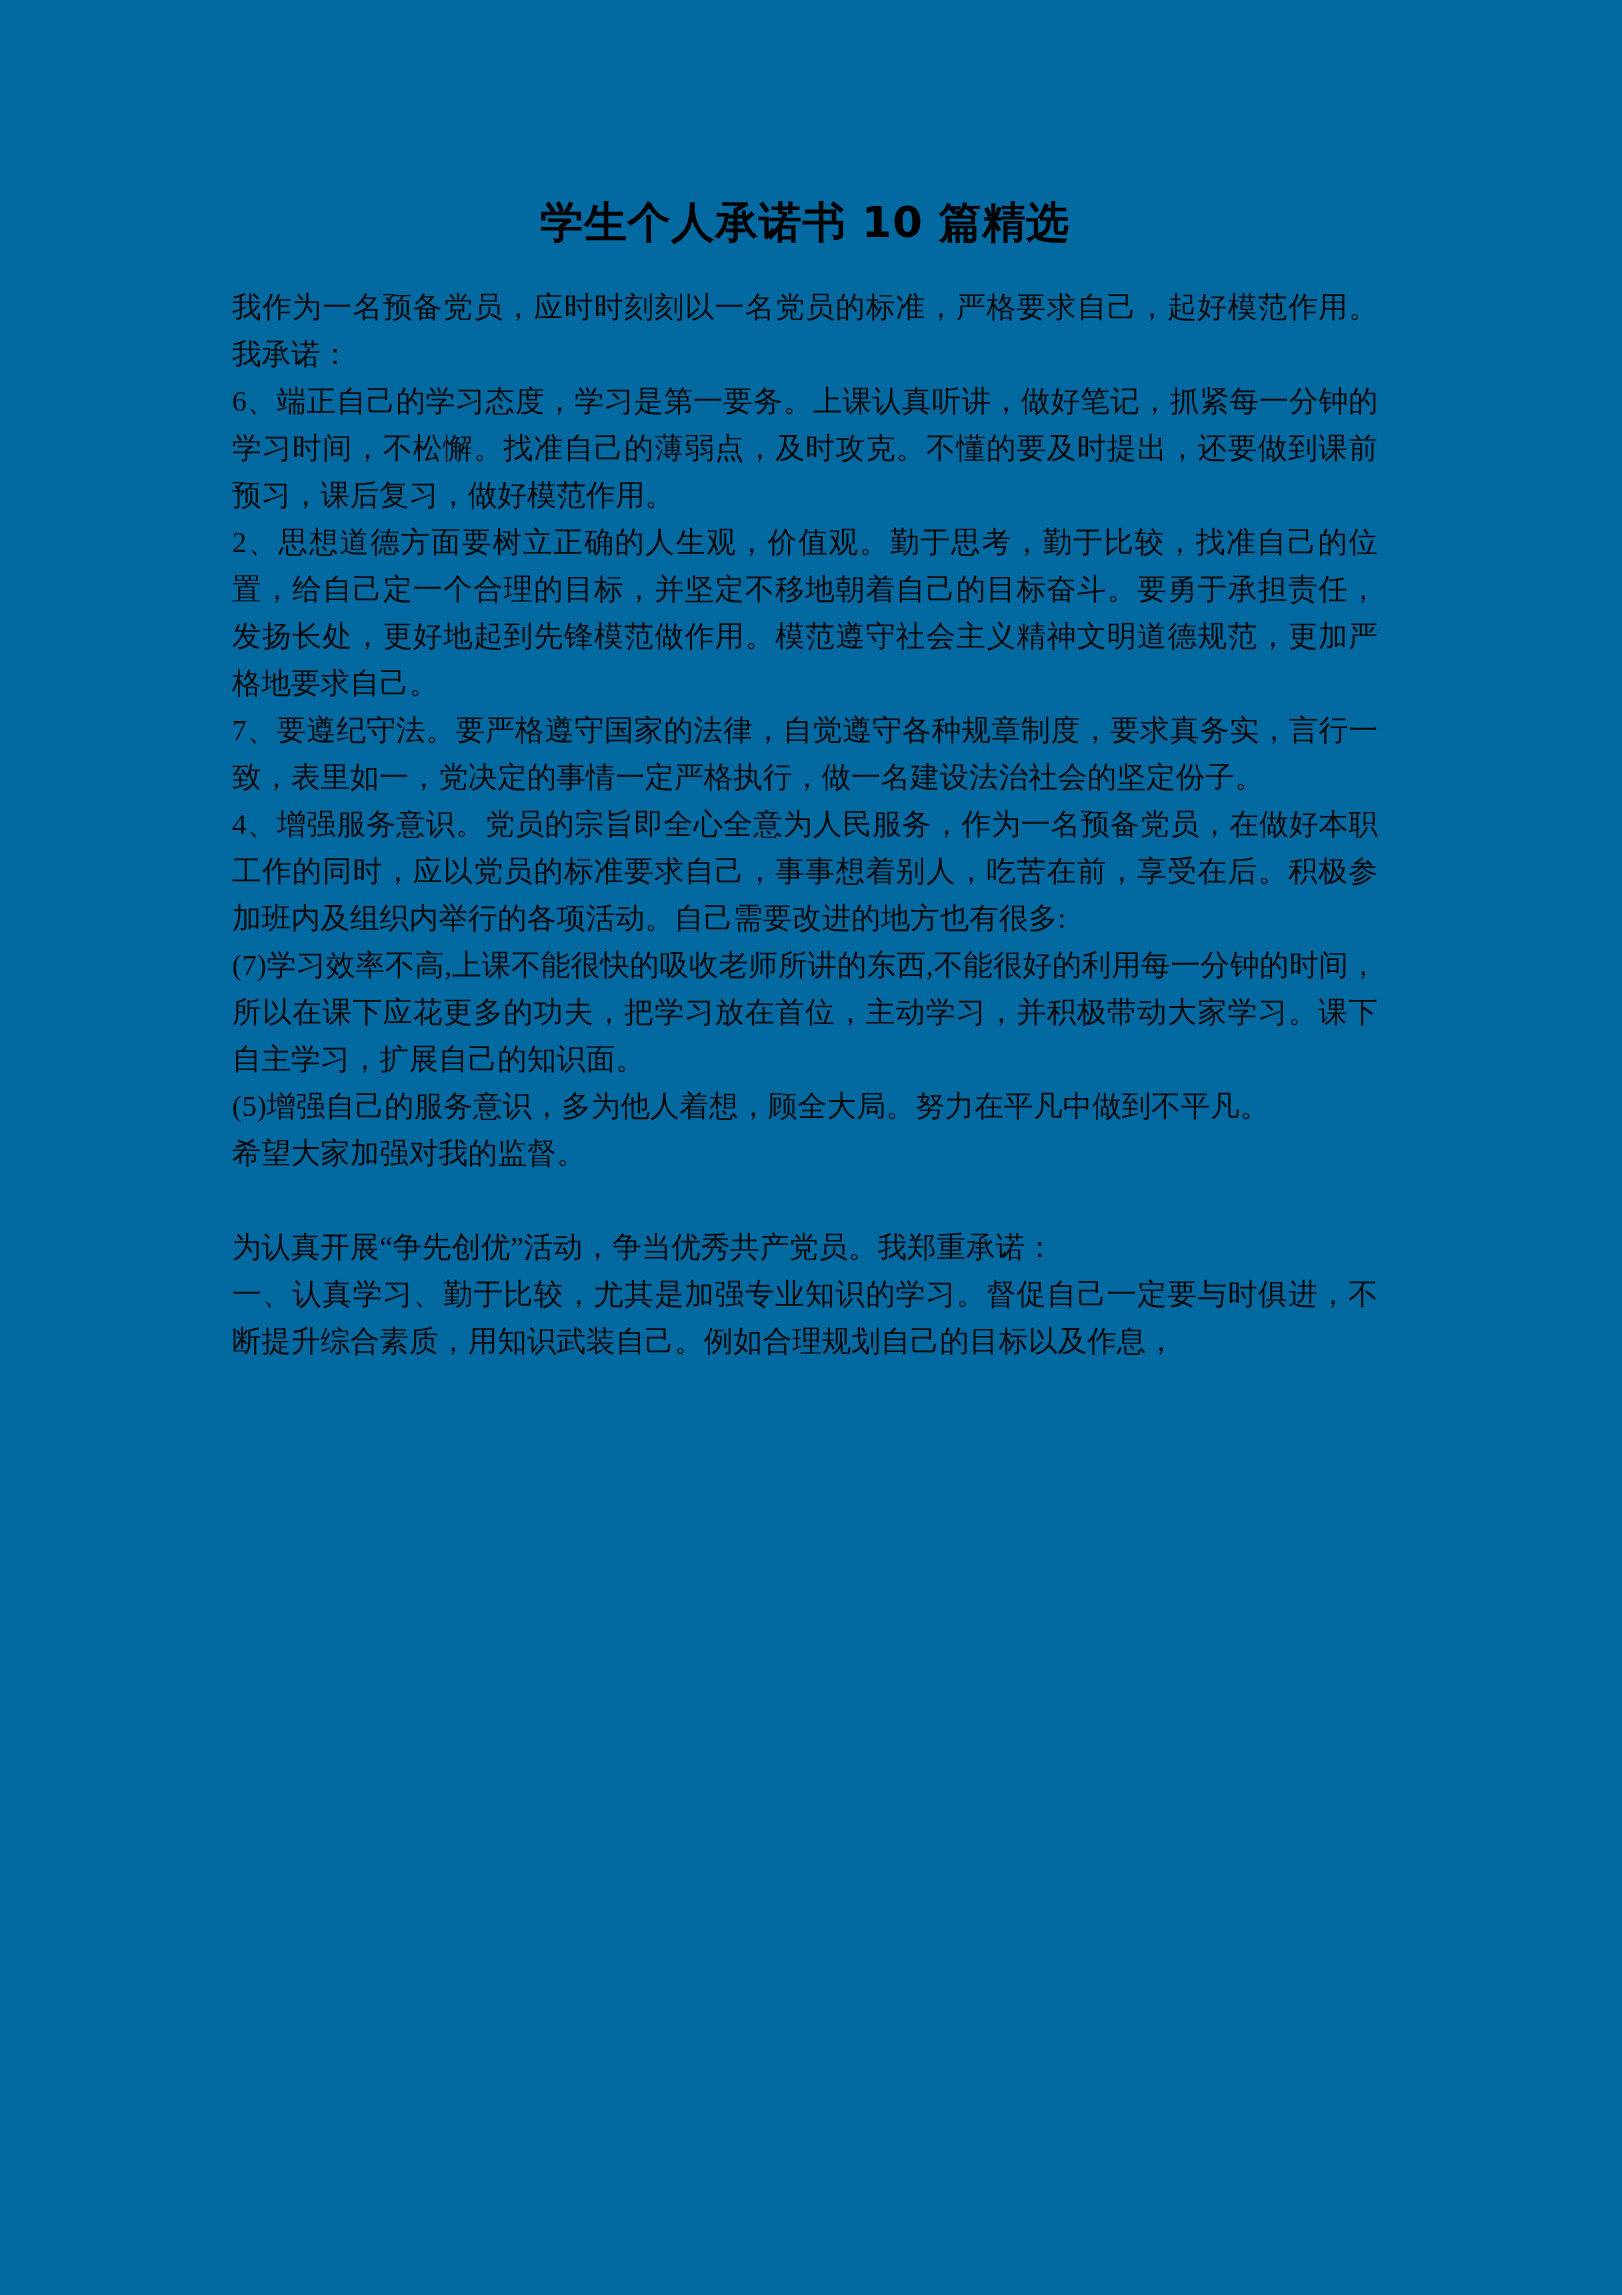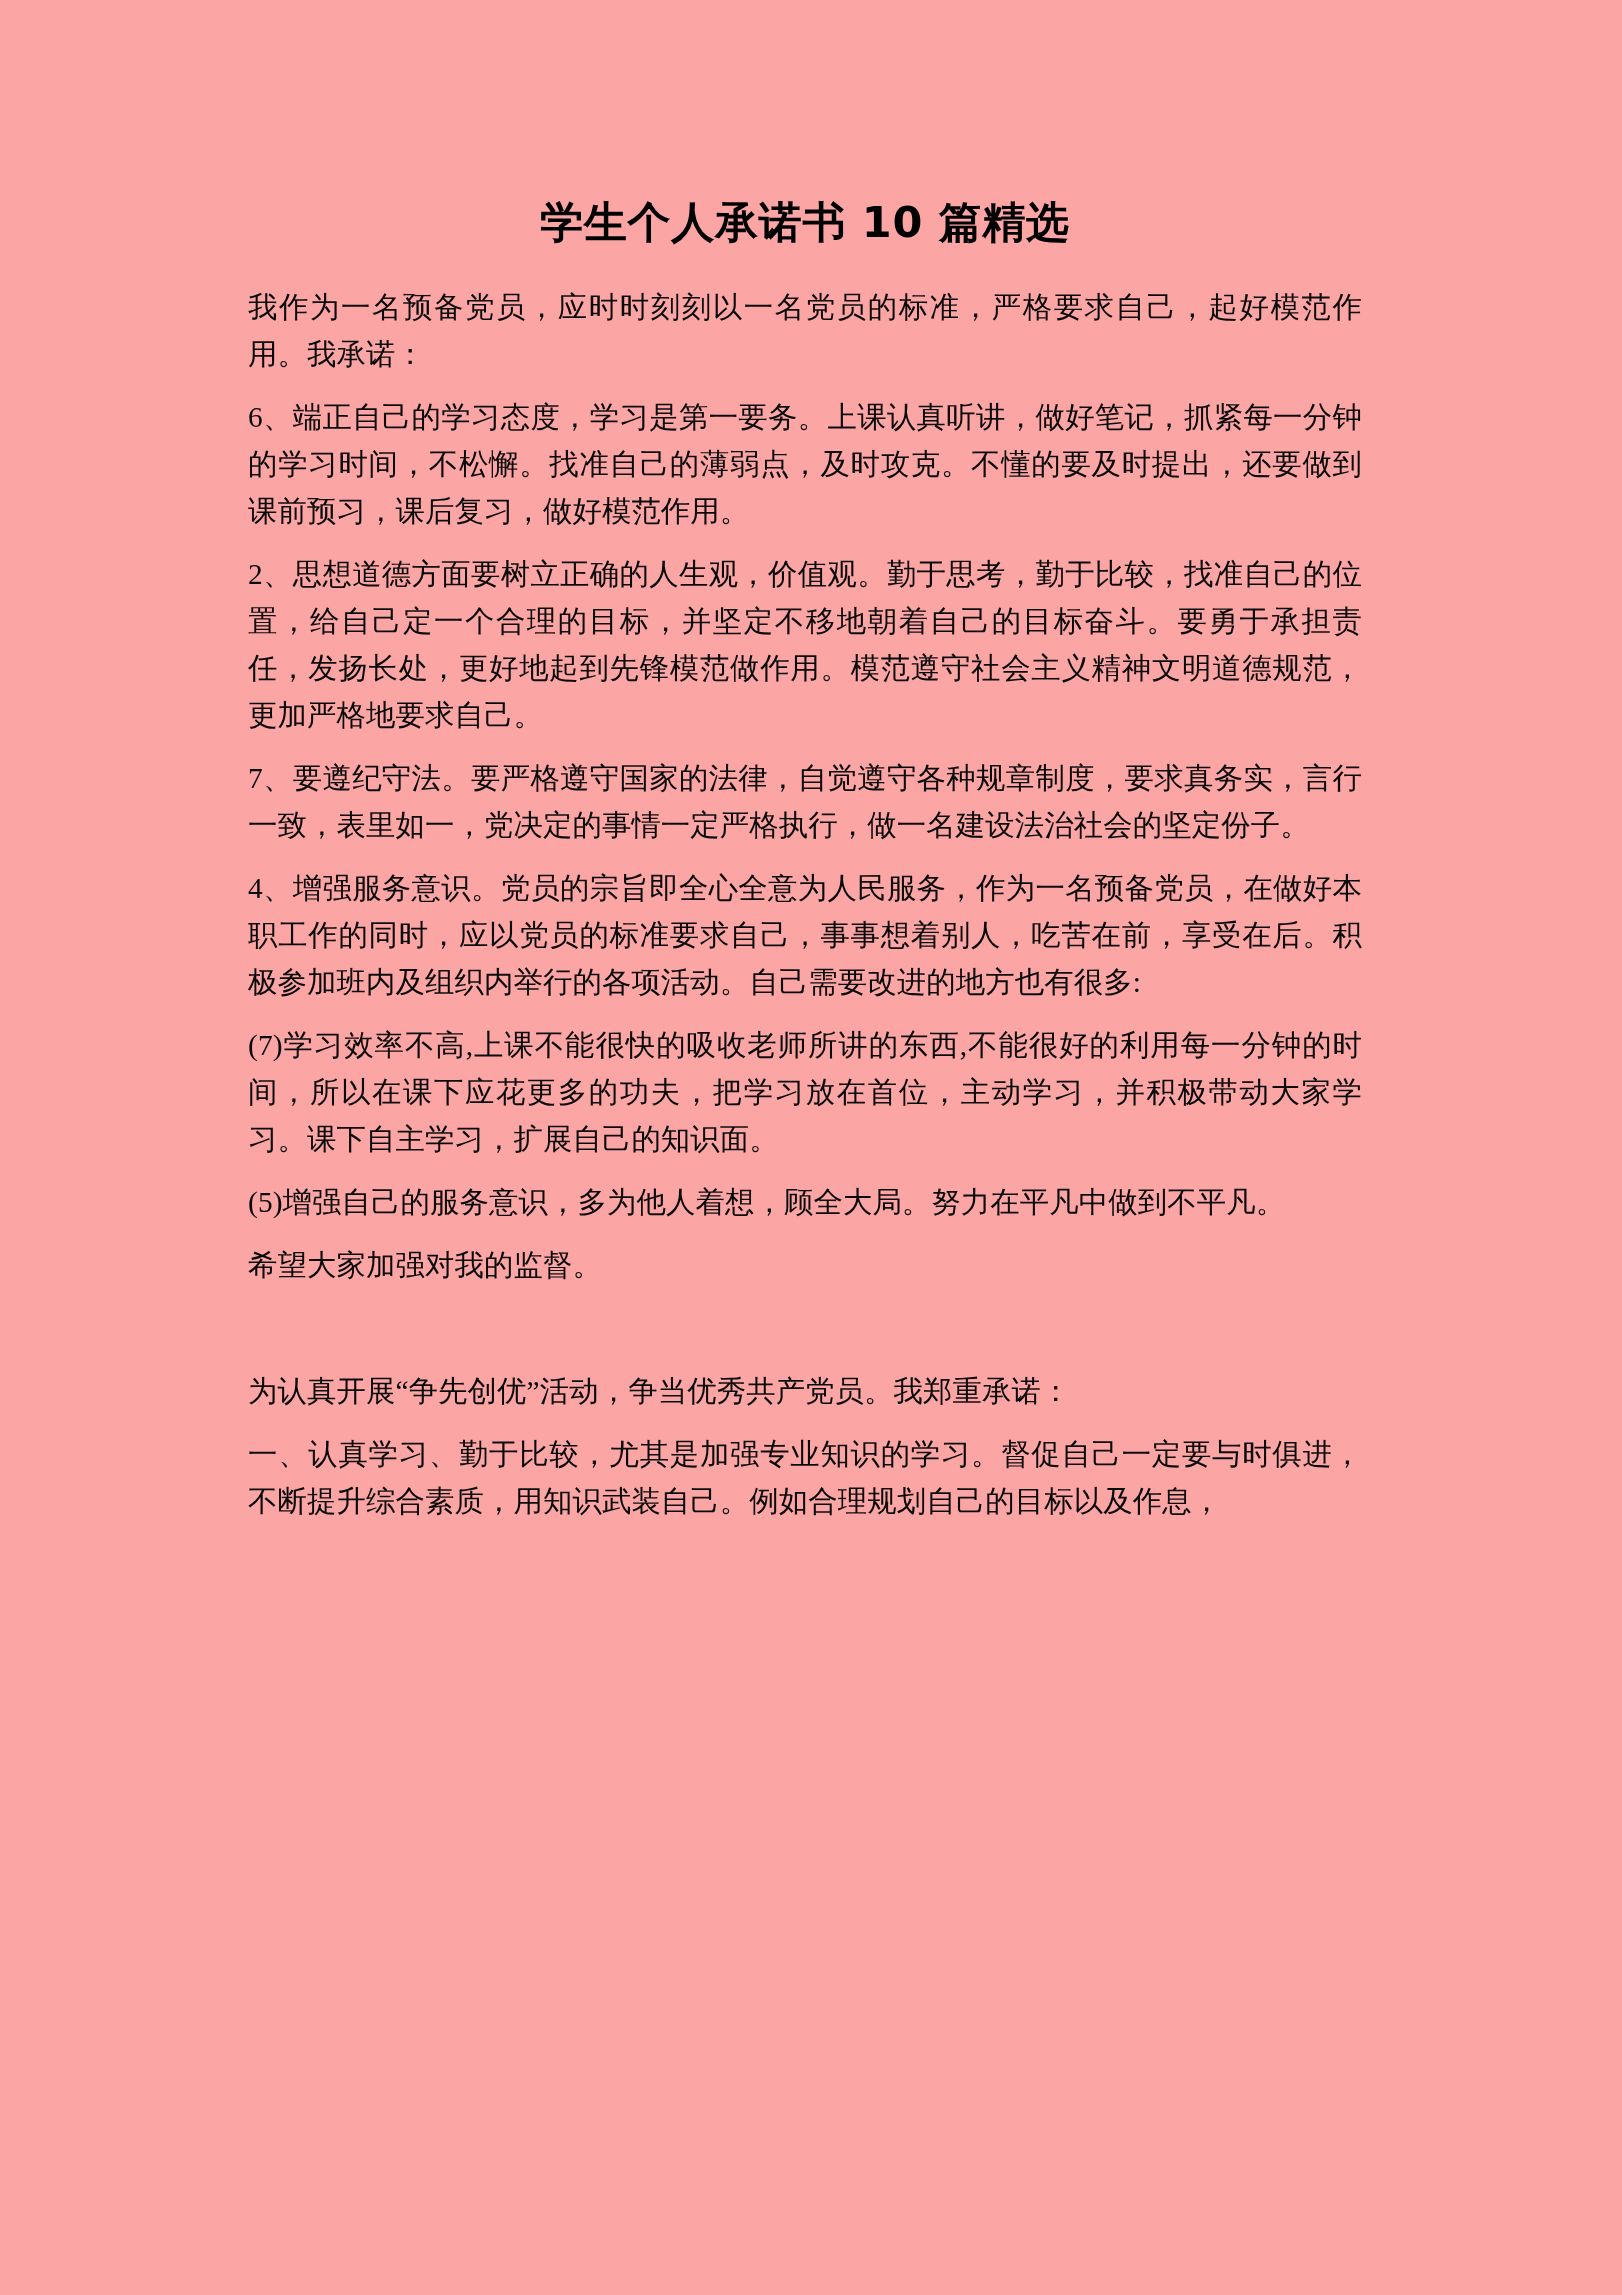--- a/index.html
+++ b/index.html
@@ -13,21 +13,21 @@
     overflow: hidden;
     font-family: "Liberation Serif", "DejaVu Serif", serif;
     color: #050505;
     -webkit-font-smoothing: antialiased;
   }
 
   .page {
     position: relative;
     width: 1623px;
     height: 2295px;
-    background: #fca5a5;
+    background: #0369a1;
     box-sizing: border-box;
   }
 
   .content {
     position: absolute;
     left: 232px;
     top: 0;
     width: 1146px;
   }
 
@@ -50,21 +50,21 @@
   .body-block {
     margin: 0;
     padding: 0;
   }
 
   .para {
     font-size: 29.4px;
     line-height: 47px;
     text-align: justify;
     text-justify: inter-ideograph;
-    margin: 16px;
+    margin: 0;
     padding: 0;
     color: #0a0a0a;
     word-break: break-all;
     letter-spacing: 0.1px;
   }
 
   .para.first-block {
     margin-top: 34px;
   }
 

